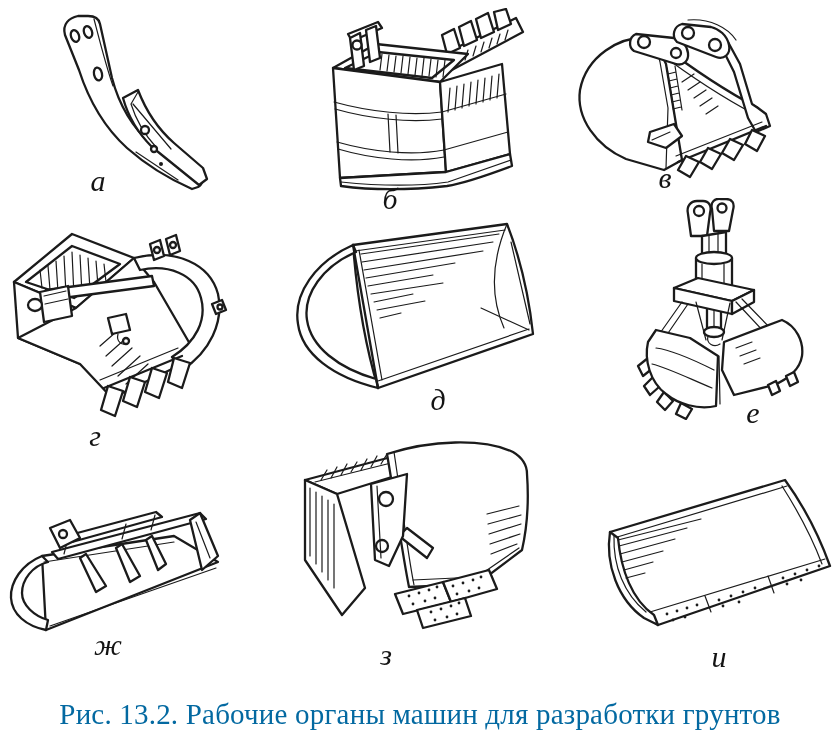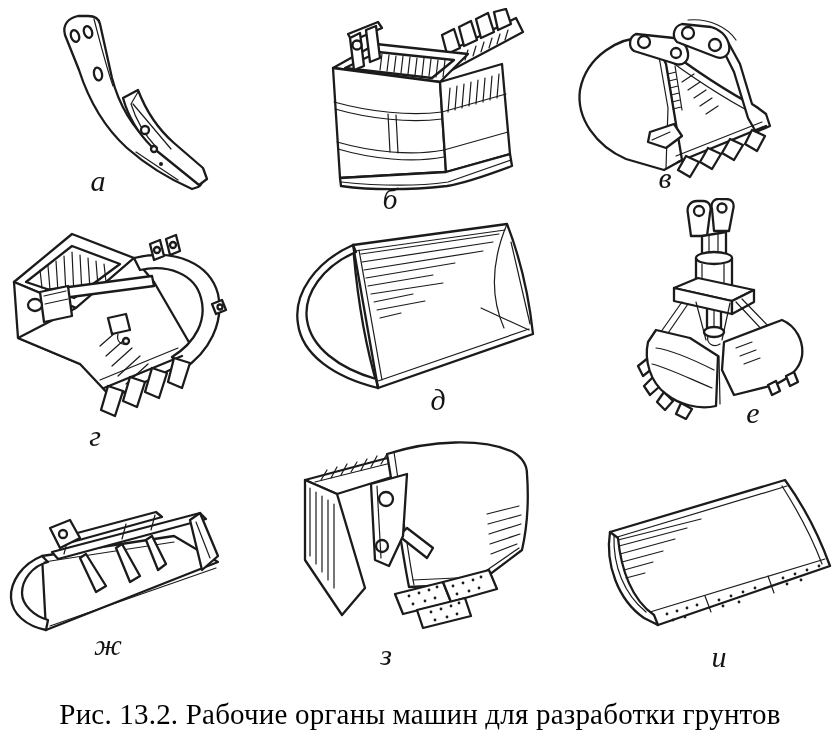--- a/index.html
+++ b/index.html
@@ -9,21 +9,21 @@
   .art{position:absolute;}
   .art svg{display:block;width:100%;height:100%;}
   .art svg path,.art svg line,.art svg ellipse,.art svg circle,.art svg polyline{
       stroke:#1b1b1b;stroke-width:2.3;fill:none;stroke-linejoin:round;stroke-linecap:round;}
   .art svg .w{fill:#ffffff;}
   .art svg .thin{stroke-width:1.2;}
   .art svg .dot{fill:#1b1b1b;stroke:none;}
   .lbl{position:absolute;transform:translateX(-50%);font-style:italic;font-size:30px;
        line-height:1;color:#141414;}
   .caption{position:absolute;left:0;right:0;top:698px;text-align:center;font-size:29px;
-       letter-spacing:0.2px;color:#000000;}
+       letter-spacing:0.2px;color:#0369a1;}
 </style>
 </head>
 <body>
 
 <div class="page">
 <figure class="fig">
 
   <div class="art" style="left:48px;top:6px;width:200px;height:190px">
     <svg viewBox="0 0 200 190">
       <path class="w" d="M40,10 C47,10 51,13 52,18 L64,72 C71,99 85,122 104,139 L150,170 C155,174 155,178 150,181 L144,183 C119,172 96,157 79,142 C57,122 41,95 31,64 L17,29 C14,18 21,12 30,10 Z"></path>

